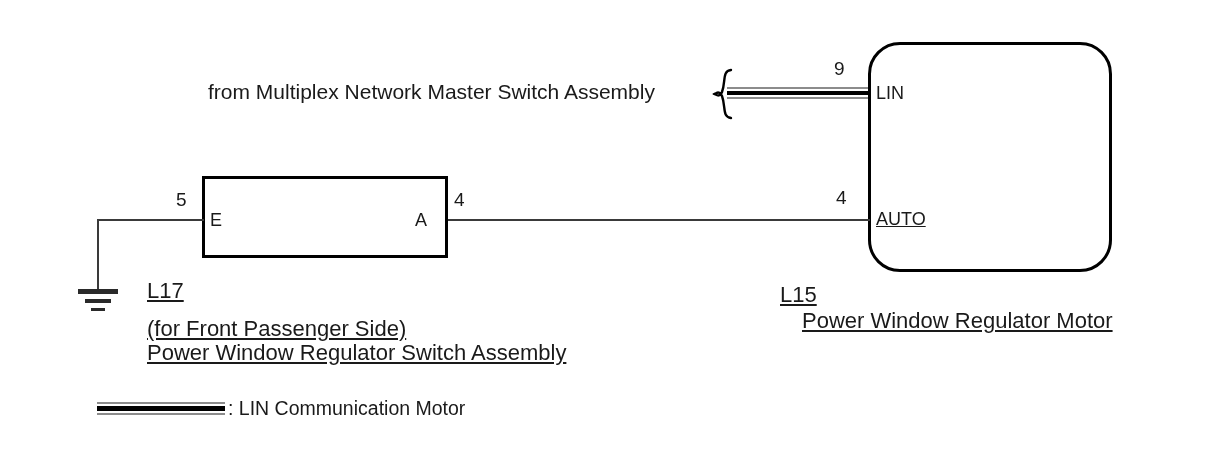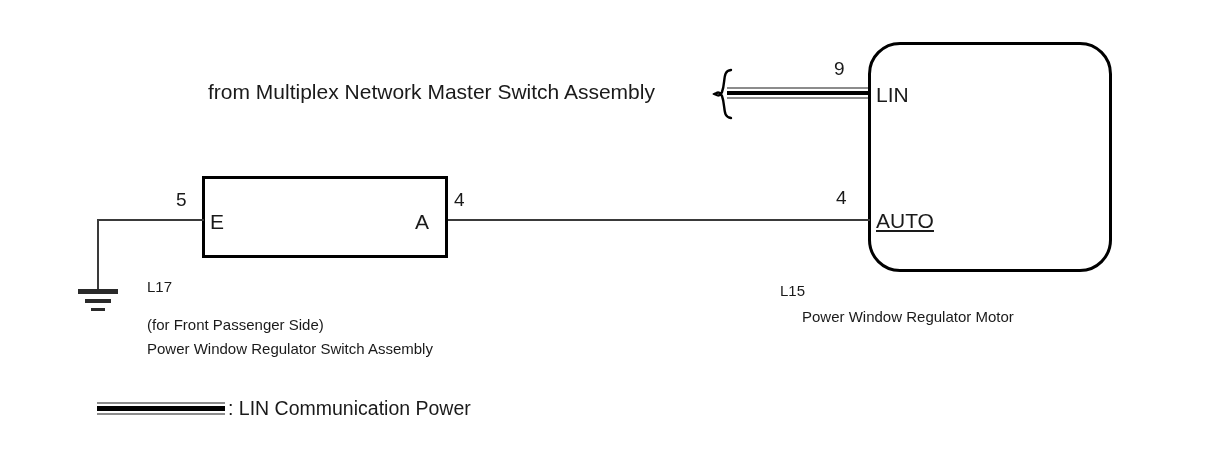--- a/index.html
+++ b/index.html
@@ -25,24 +25,25 @@
   }
   .t-source {
     font-size: 21px;
     left: 208px;
     top: 79px;
   }
   .t-pin {
     font-size: 19px;
   }
   .t-term {
-    font-size: 21px;
+    font-size: 18px;
   }
   .t-caption {
-    font-size: 15px;
+    font-size: 22px;
+    text-decoration: underline;
   }
   .t-legend {
     font-size: 19.5px;
     left: 228px;
     top: 396px;
   }
 
   
   .box-switch {
     position: absolute;
@@ -201,15 +202,15 @@
     <div class="gnd-bar" style="left:78px; top:289px; width:40px; height:5px;"></div>
     <div class="gnd-bar" style="left:85px; top:299px; width:26px; height:4px;"></div>
     <div class="gnd-bar" style="left:91px; top:308px; width:14px; height:3px;"></div>
   </div>
 
   <div class="legend-swatch">
     <div class="band thin-top"></div>
     <div class="band core"></div>
     <div class="band thin-bot"></div>
   </div>
-  <div class="txt t-legend">: LIN Communication Power</div>
+  <div class="txt t-legend">: LIN Communication Motor</div>
 
 </div>
 
 </body></html>

